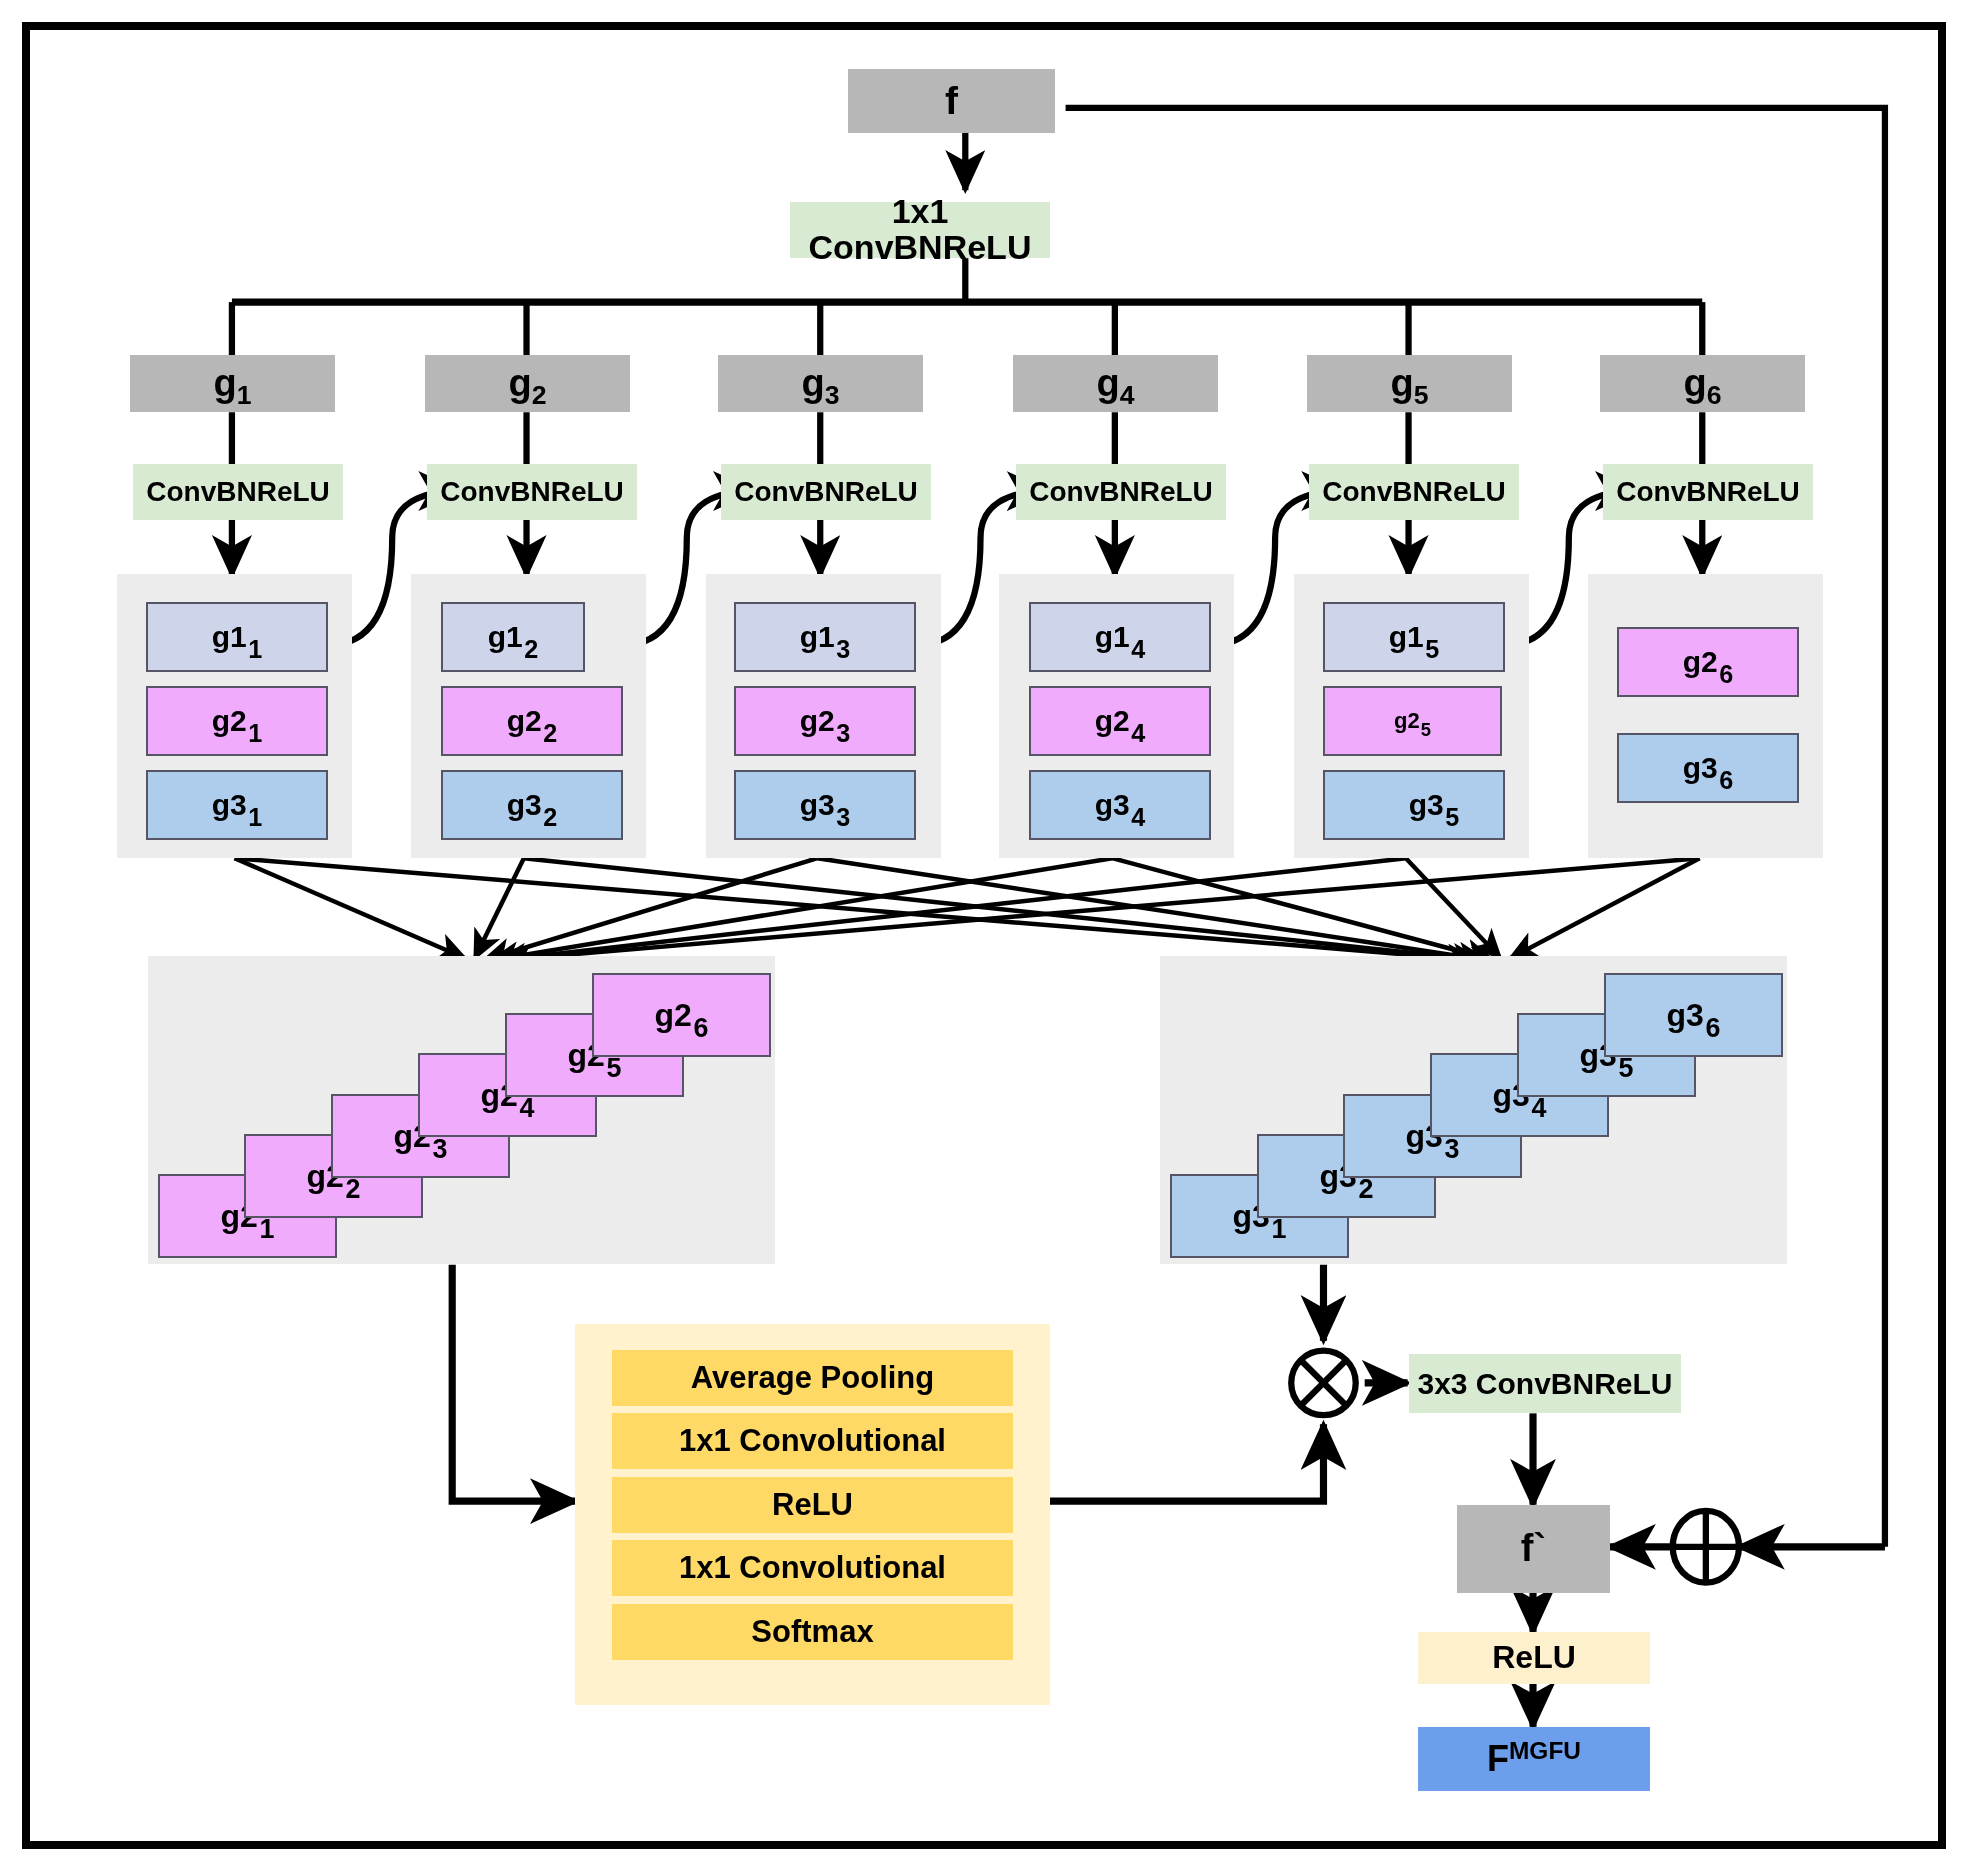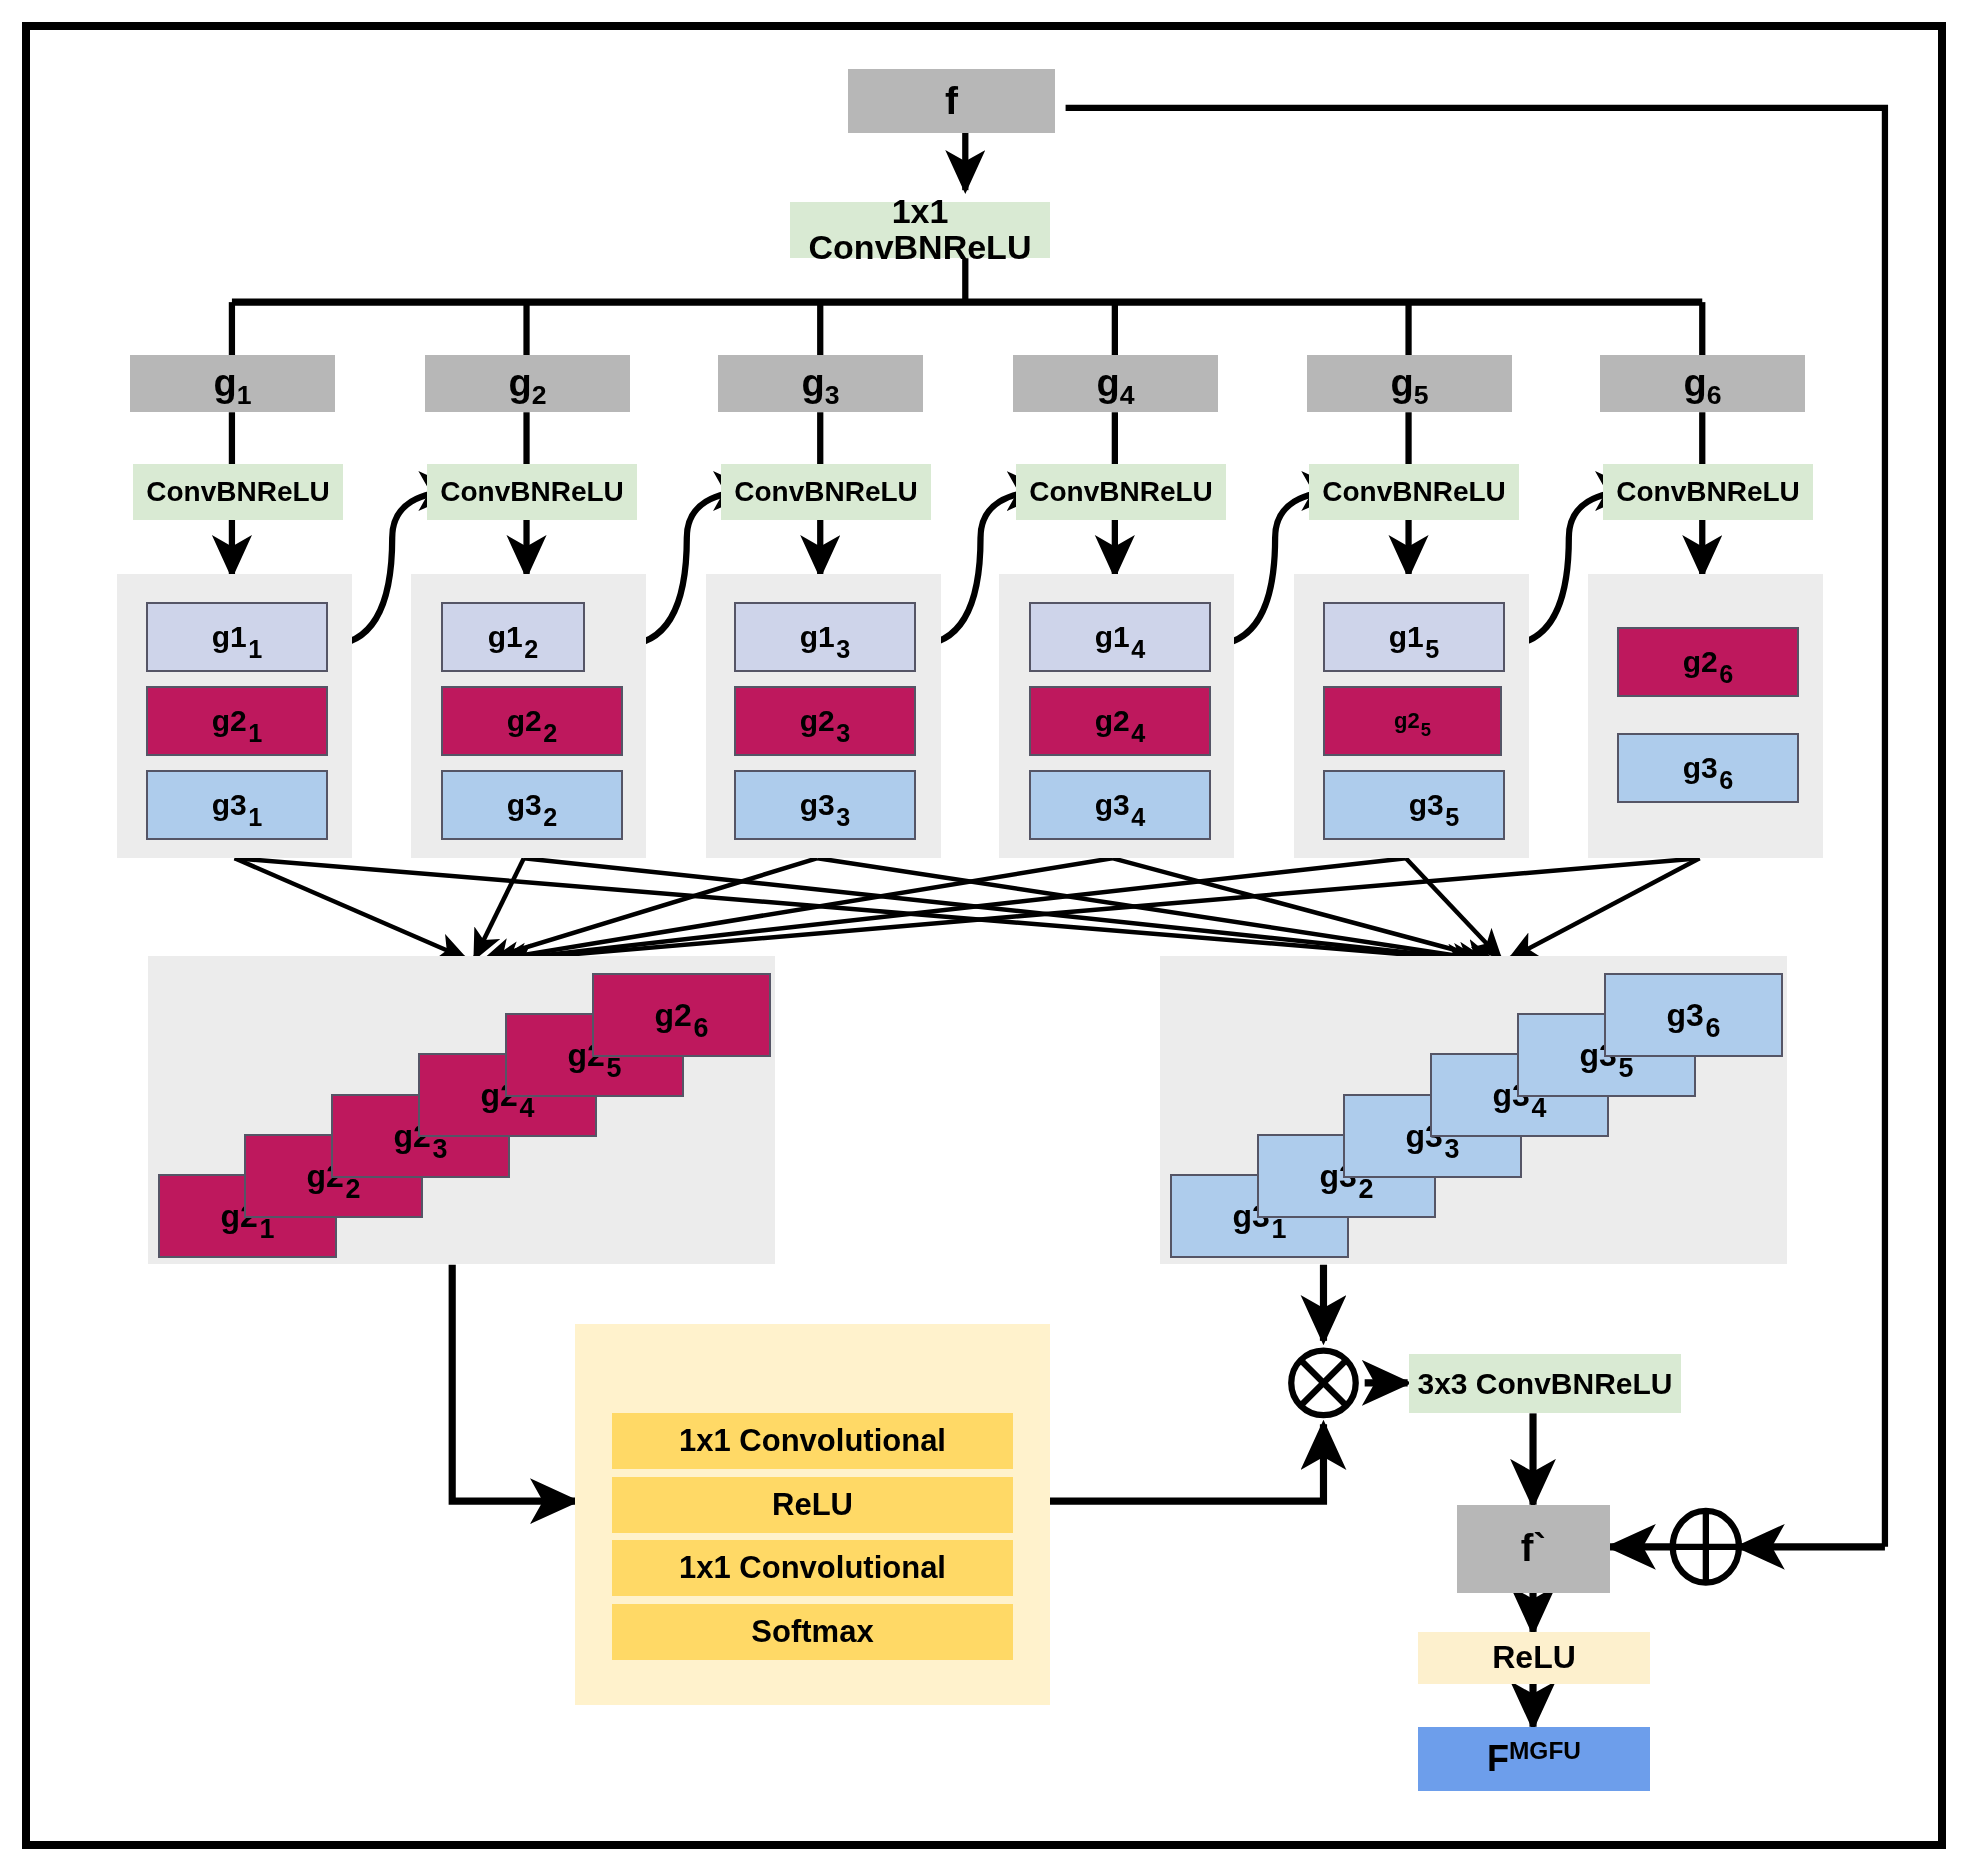--- a/index.html
+++ b/index.html
@@ -10,21 +10,21 @@
   .node{position:absolute;box-sizing:border-box;display:flex;align-items:center;justify-content:center;
         text-align:center;font-weight:bold;color:#000;line-height:1.05;}
   .gray{background:#b7b7b7;}
   .green{background:#d9ead3;}
   .yellowbox{background:#fff2cc;}
   .yellowrow{background:#ffd966;}
   .bluefinal{background:#6d9eeb;}
   .panel{position:absolute;background:#ececec;box-sizing:border-box;}
   .chip{position:absolute;box-sizing:border-box;border:2.7px solid #556;display:flex;align-items:center;justify-content:center;}
   .b1{background:#ced4ea;}
-  .b2{background:#be185d;}
+  .b2{background:#f0abfc;}
   .b3{background:#aeccec;}
   .lbl{position:relative;display:inline-block;font-weight:bold;color:#000;white-space:nowrap;}
   .lbl .sub{position:relative;top:0.42em;font-size:0.84em;padding-left:0.06em;}
   .subsm{position:relative;top:0.30em;font-size:0.70em;}
   .supsm{position:relative;top:-0.48em;font-size:0.68em;}
 </style>
 </head>
 <body>
 
 <div id="page">
@@ -274,20 +274,23 @@
     <span class="lbl"><span>g3</span><span class="sub">4</span></span>
     </div>
   <div class="chip b3" style="left:1517px;top:1013px;width:179px;height:84px;font-size:32px;">
     <span class="lbl"><span>g3</span><span class="sub">5</span></span>
     </div>
   <div class="chip b3" style="left:1604px;top:973px;width:179px;height:84px;font-size:32px;">
     <span class="lbl"><span>g3</span><span class="sub">6</span></span>
     </div>
 
   <div class="node yellowbox" style="left:575px;top:1324px;width:475px;height:381px;display:block;"></div>
+  <div class="node yellowrow" style="left:612px;top:1350px;width:401px;height:56px;font-size:31px;">
+    <span>Average Pooling</span>
+    </div>
   <div class="node yellowrow" style="left:612px;top:1413px;width:401px;height:56px;font-size:31px;">
     <span>1x1 Convolutional</span>
     </div>
   <div class="node yellowrow" style="left:612px;top:1477px;width:401px;height:56px;font-size:31px;">
     <span>ReLU</span>
     </div>
   <div class="node yellowrow" style="left:612px;top:1540px;width:401px;height:56px;font-size:31px;">
     <span>1x1 Convolutional</span>
     </div>
   <div class="node yellowrow" style="left:612px;top:1604px;width:401px;height:56px;font-size:31px;">

